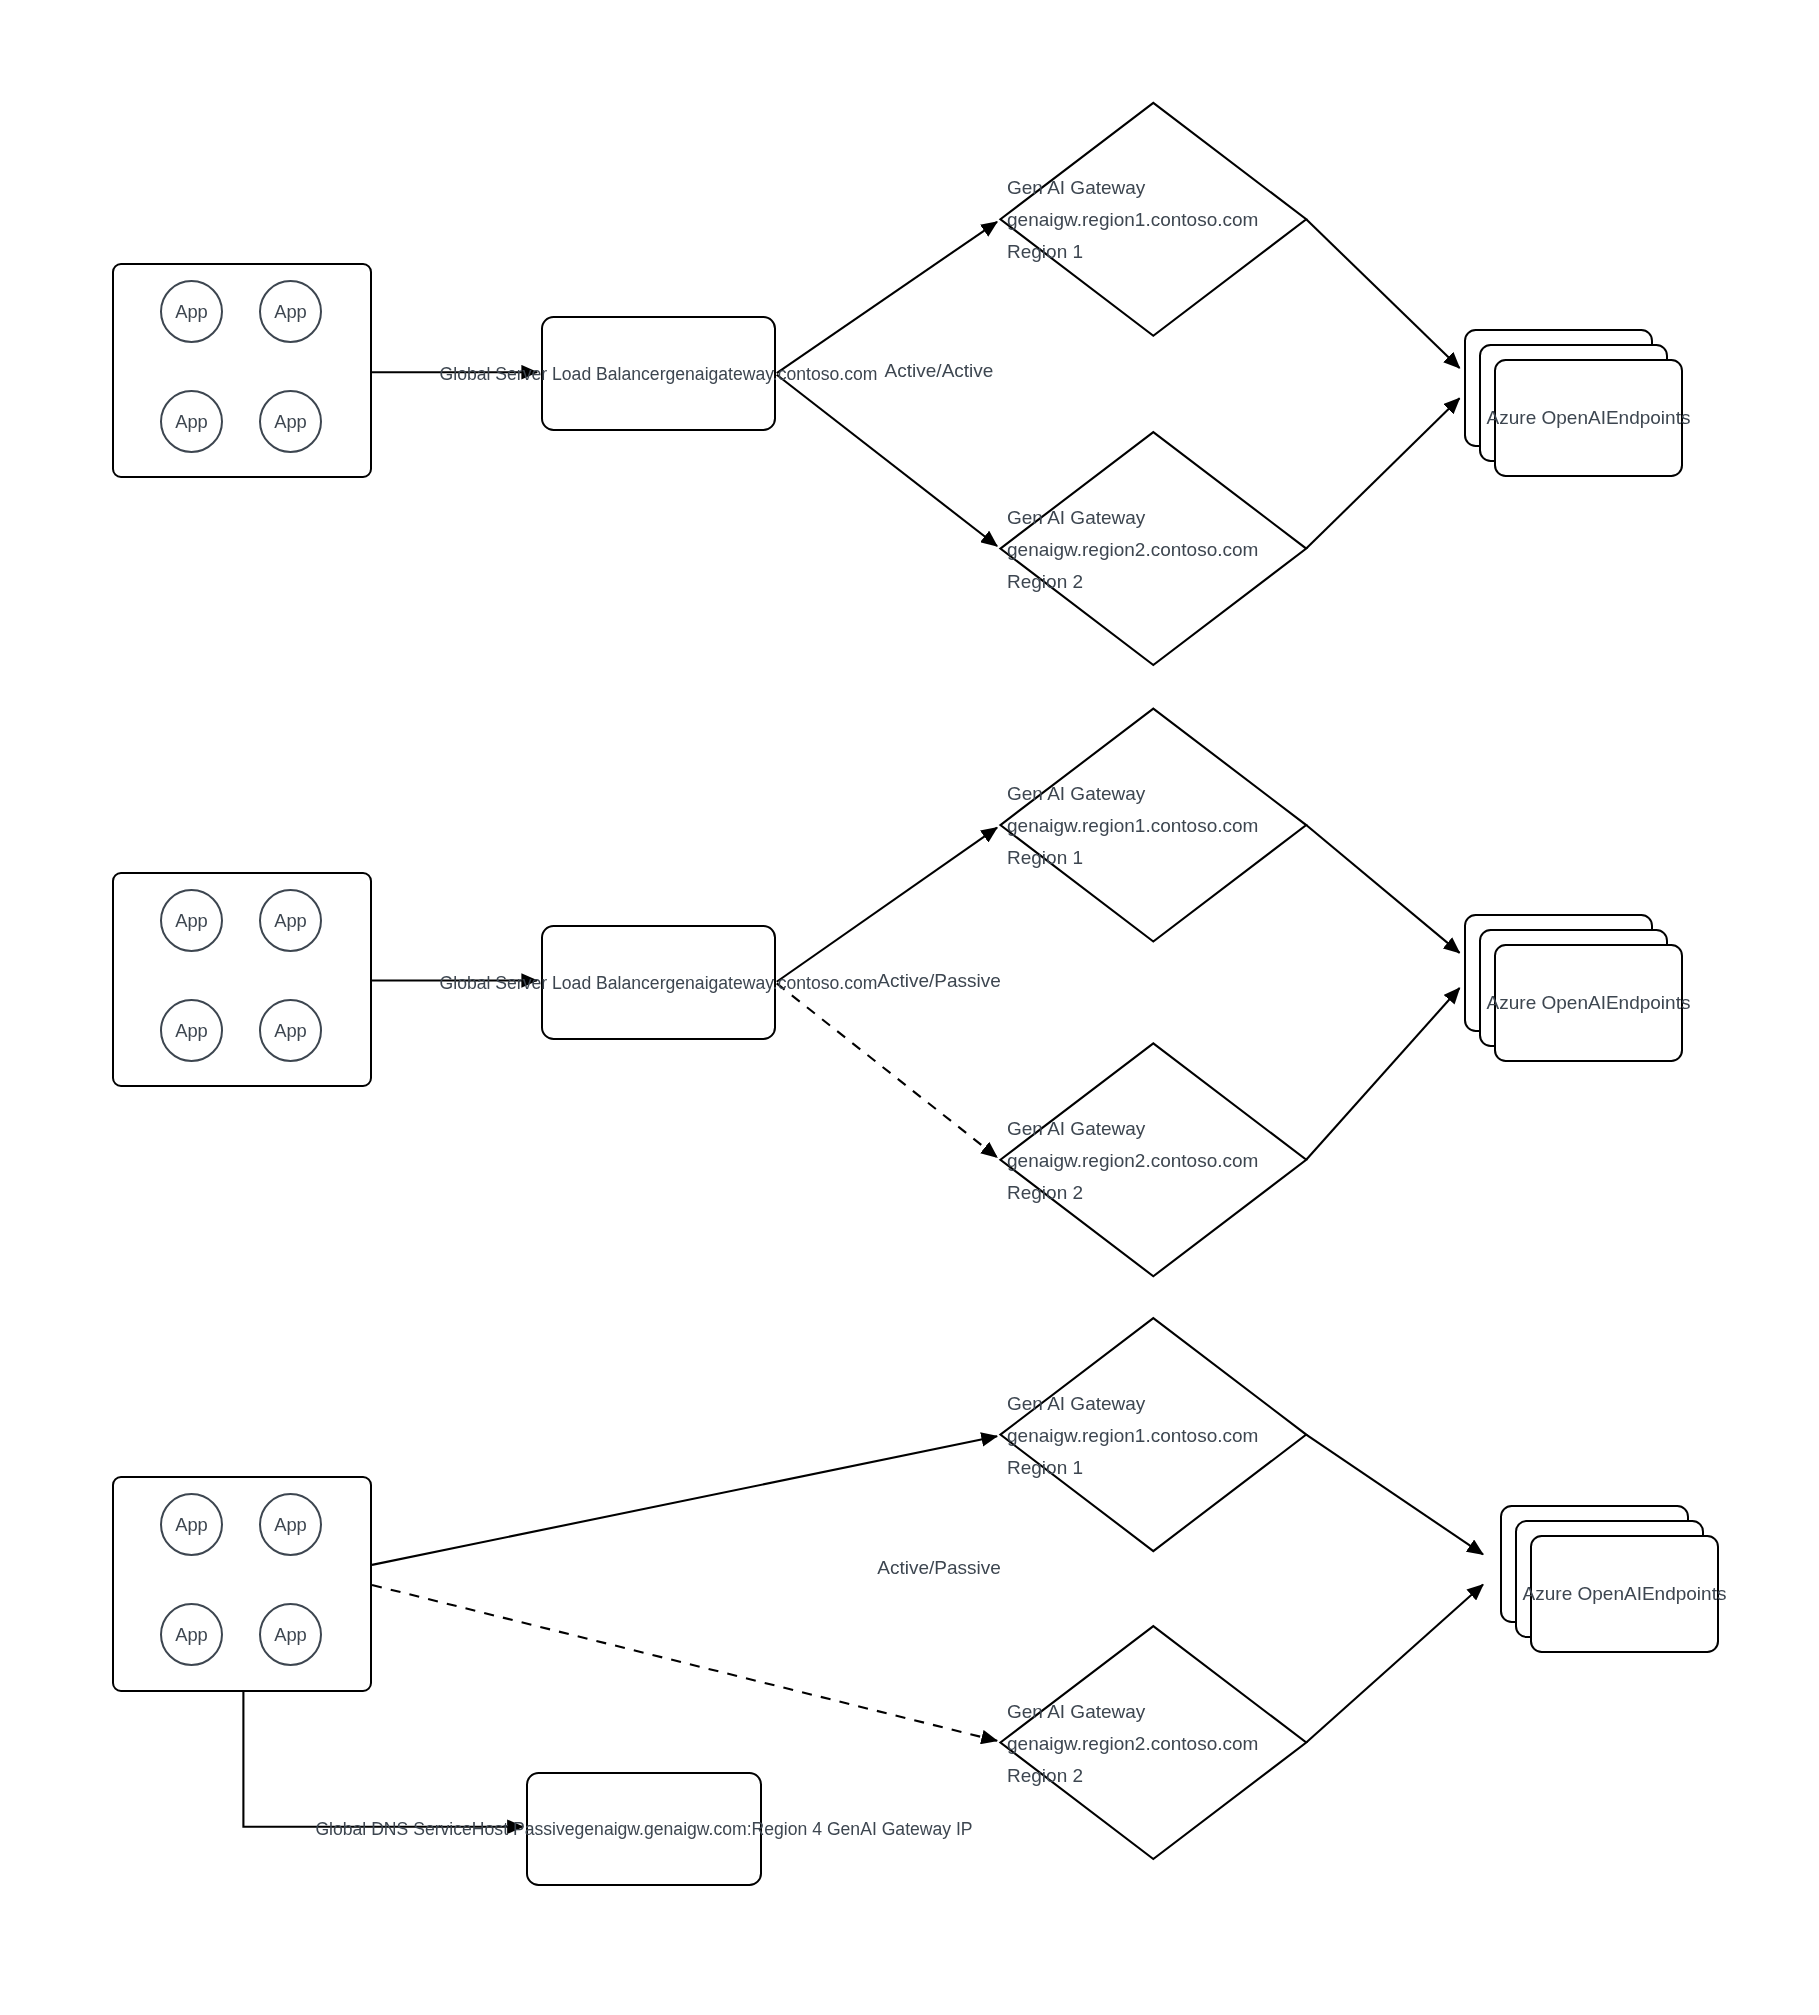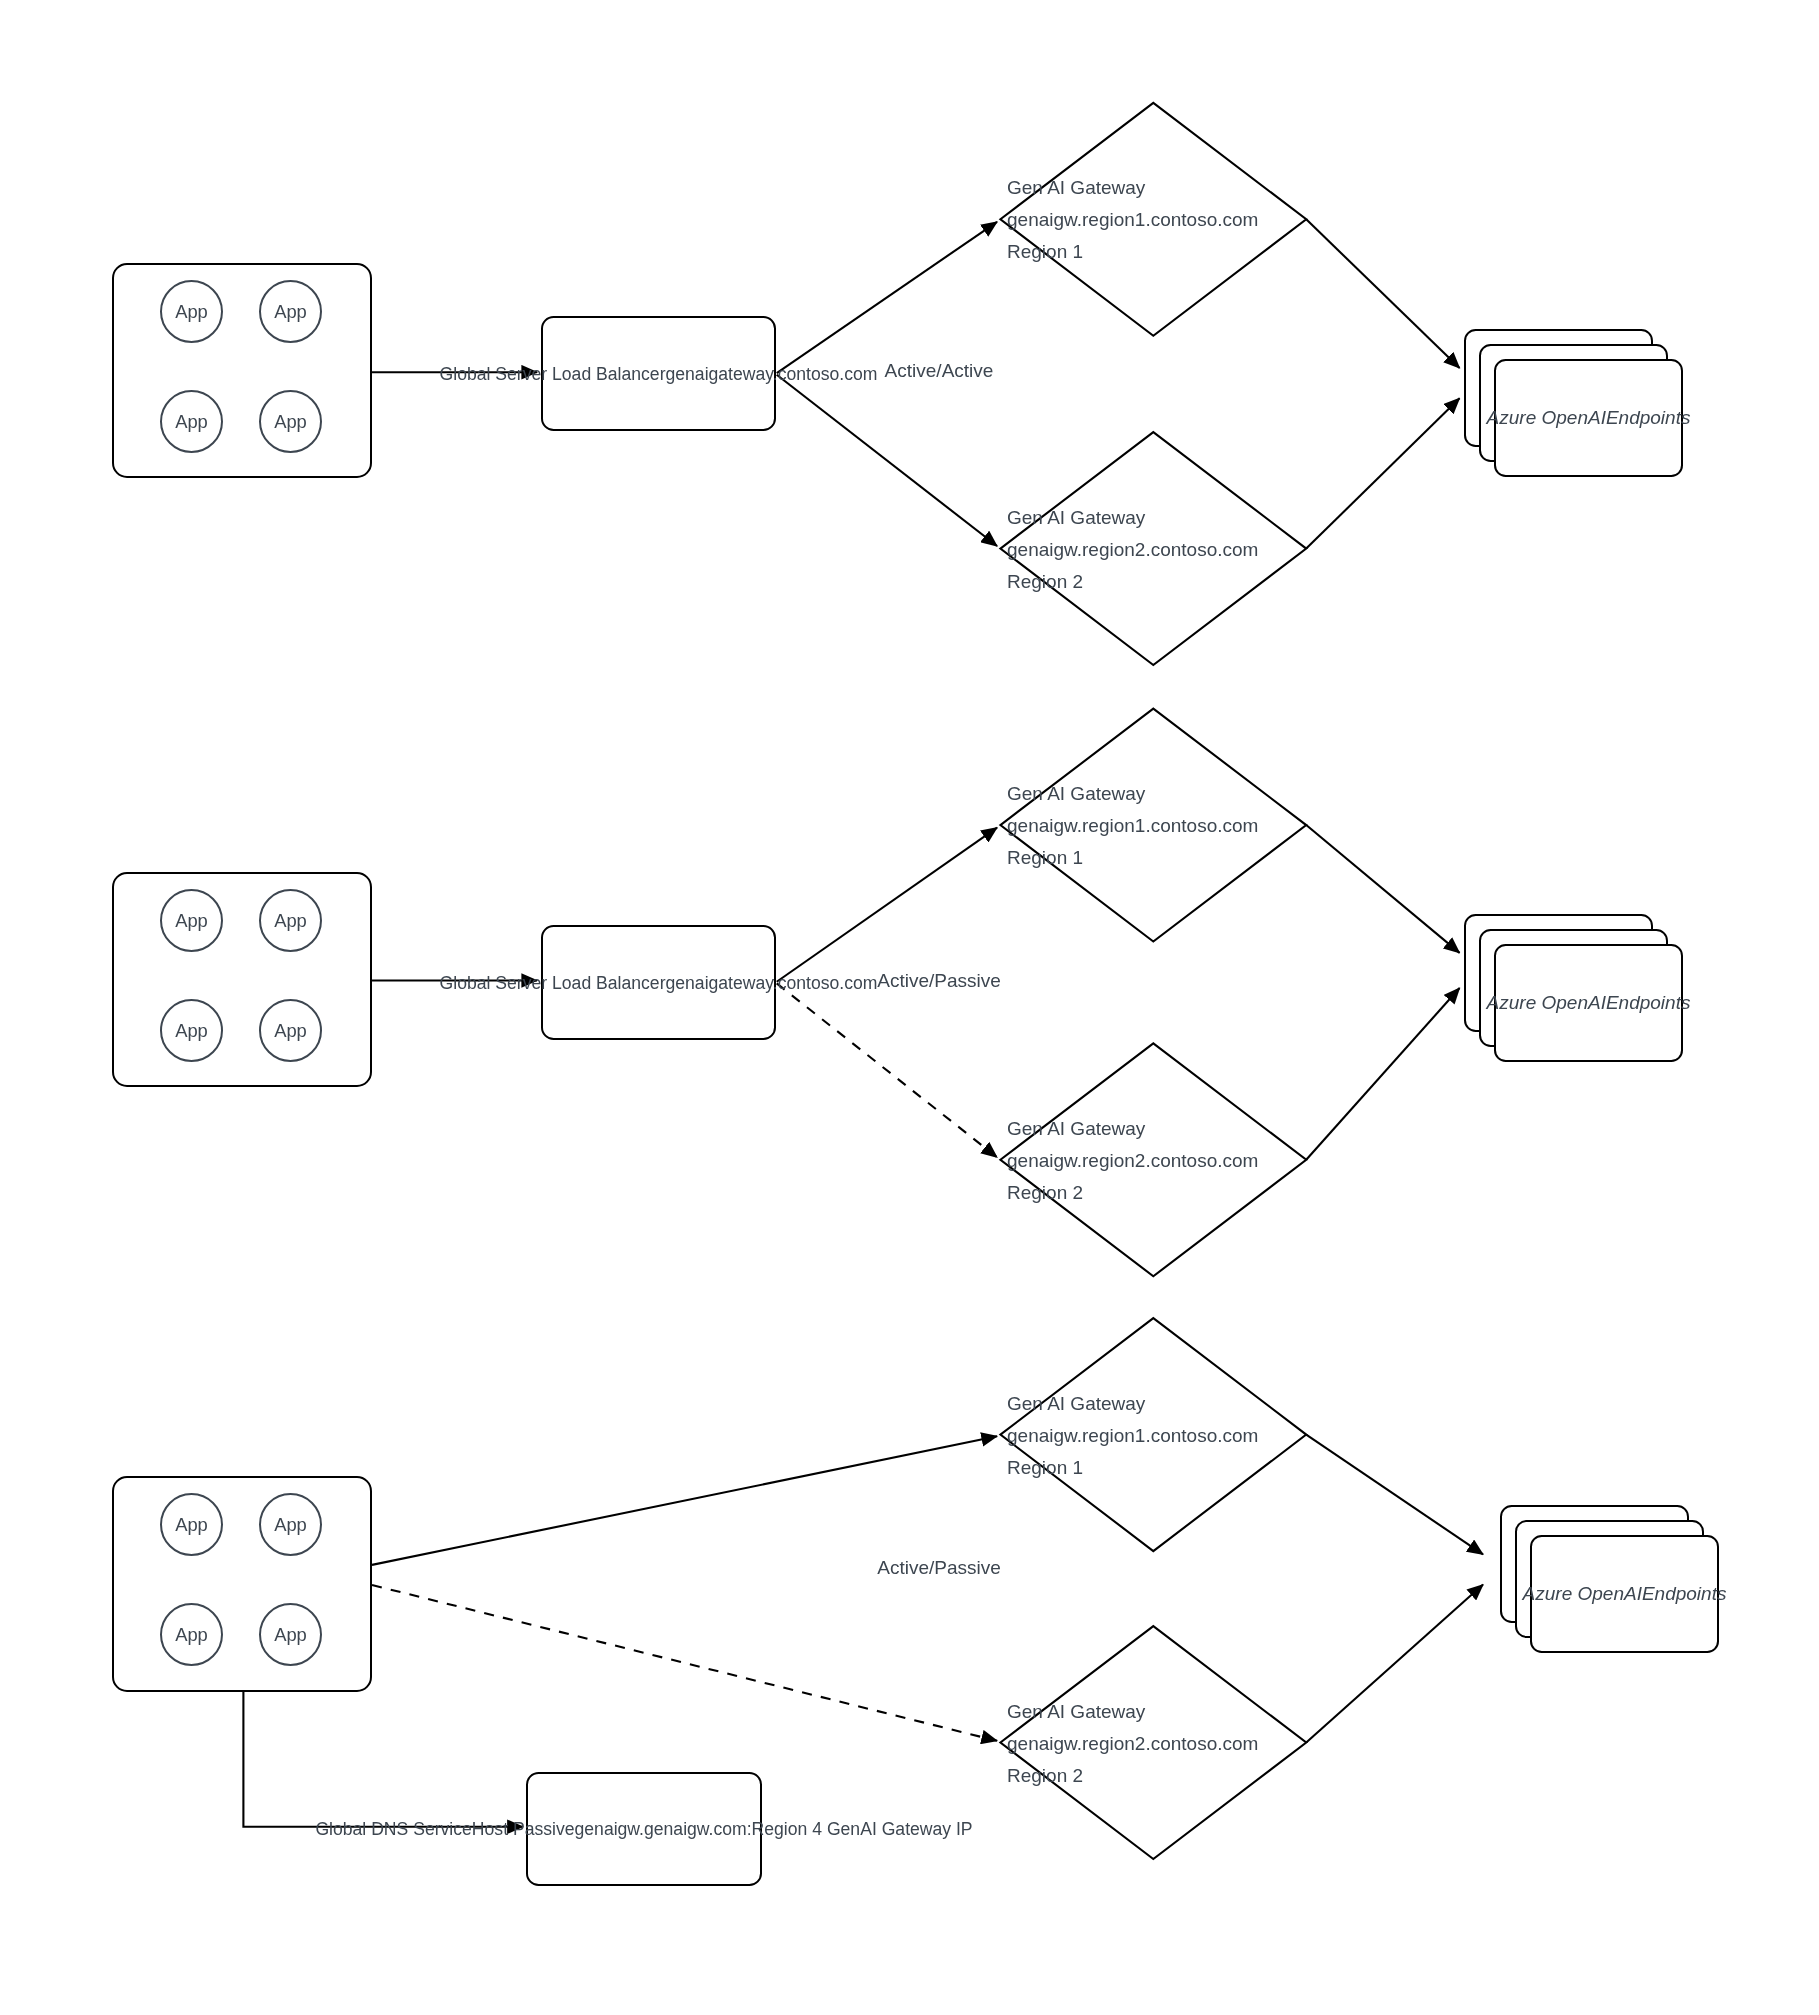--- a/index.html
+++ b/index.html
@@ -7,21 +7,21 @@
     position:relative;
     width:1819px;height:2015px;
     background:#fff;
     font-family:"Liberation Sans",sans-serif;
     color:#3D4650;
     overflow:hidden;
   }
   .wires{position:absolute;left:0;top:0;z-index:1;}
   .node{
     position:absolute;box-sizing:border-box;
-    background:#fff;border:2.1px solid #000;border-radius:15px;
+    background:#fff;border:2.1px solid #000;border-radius:9px;
     z-index:2;
   }
   .center-text{
     display:flex;flex-direction:row;align-items:center;justify-content:center;
     text-align:center;
   }
   .app-circle{
     position:absolute;box-sizing:border-box;
     width:63px;height:63px;border:2.9px solid #3D4650;border-radius:50%;
     background:#fff;display:flex;align-items:center;justify-content:center;
@@ -37,21 +37,21 @@
   .mode-label{
     position:absolute;width:168px;z-index:3;
     text-align:center;font-size:19px;white-space:nowrap;
   }
   .stack{position:absolute;z-index:2;}
   .stack-card{
     position:absolute;box-sizing:border-box;
     width:189px;height:118px;background:#fff;
     border:2.1px solid #000;border-radius:11.7px;
   }
-  .ep-text{font-size:19px;line-height:30px;white-space:nowrap;font-style:italic;}
+  .ep-text{font-size:19px;line-height:30px;white-space:nowrap;}
 </style>
 </head>
 <body>
 
 <div class="canvas">
 
   <svg class="wires" width="1819" height="2015" viewBox="0 0 4342 4809">
     <defs>
       <marker id="arrow" markerWidth="8" markerHeight="7" refX="7.5" refY="3.5" orient="auto" markerUnits="strokeWidth">
         <path d="M0,0 L8,3.5 L0,7 Z" fill="#000"></path>

